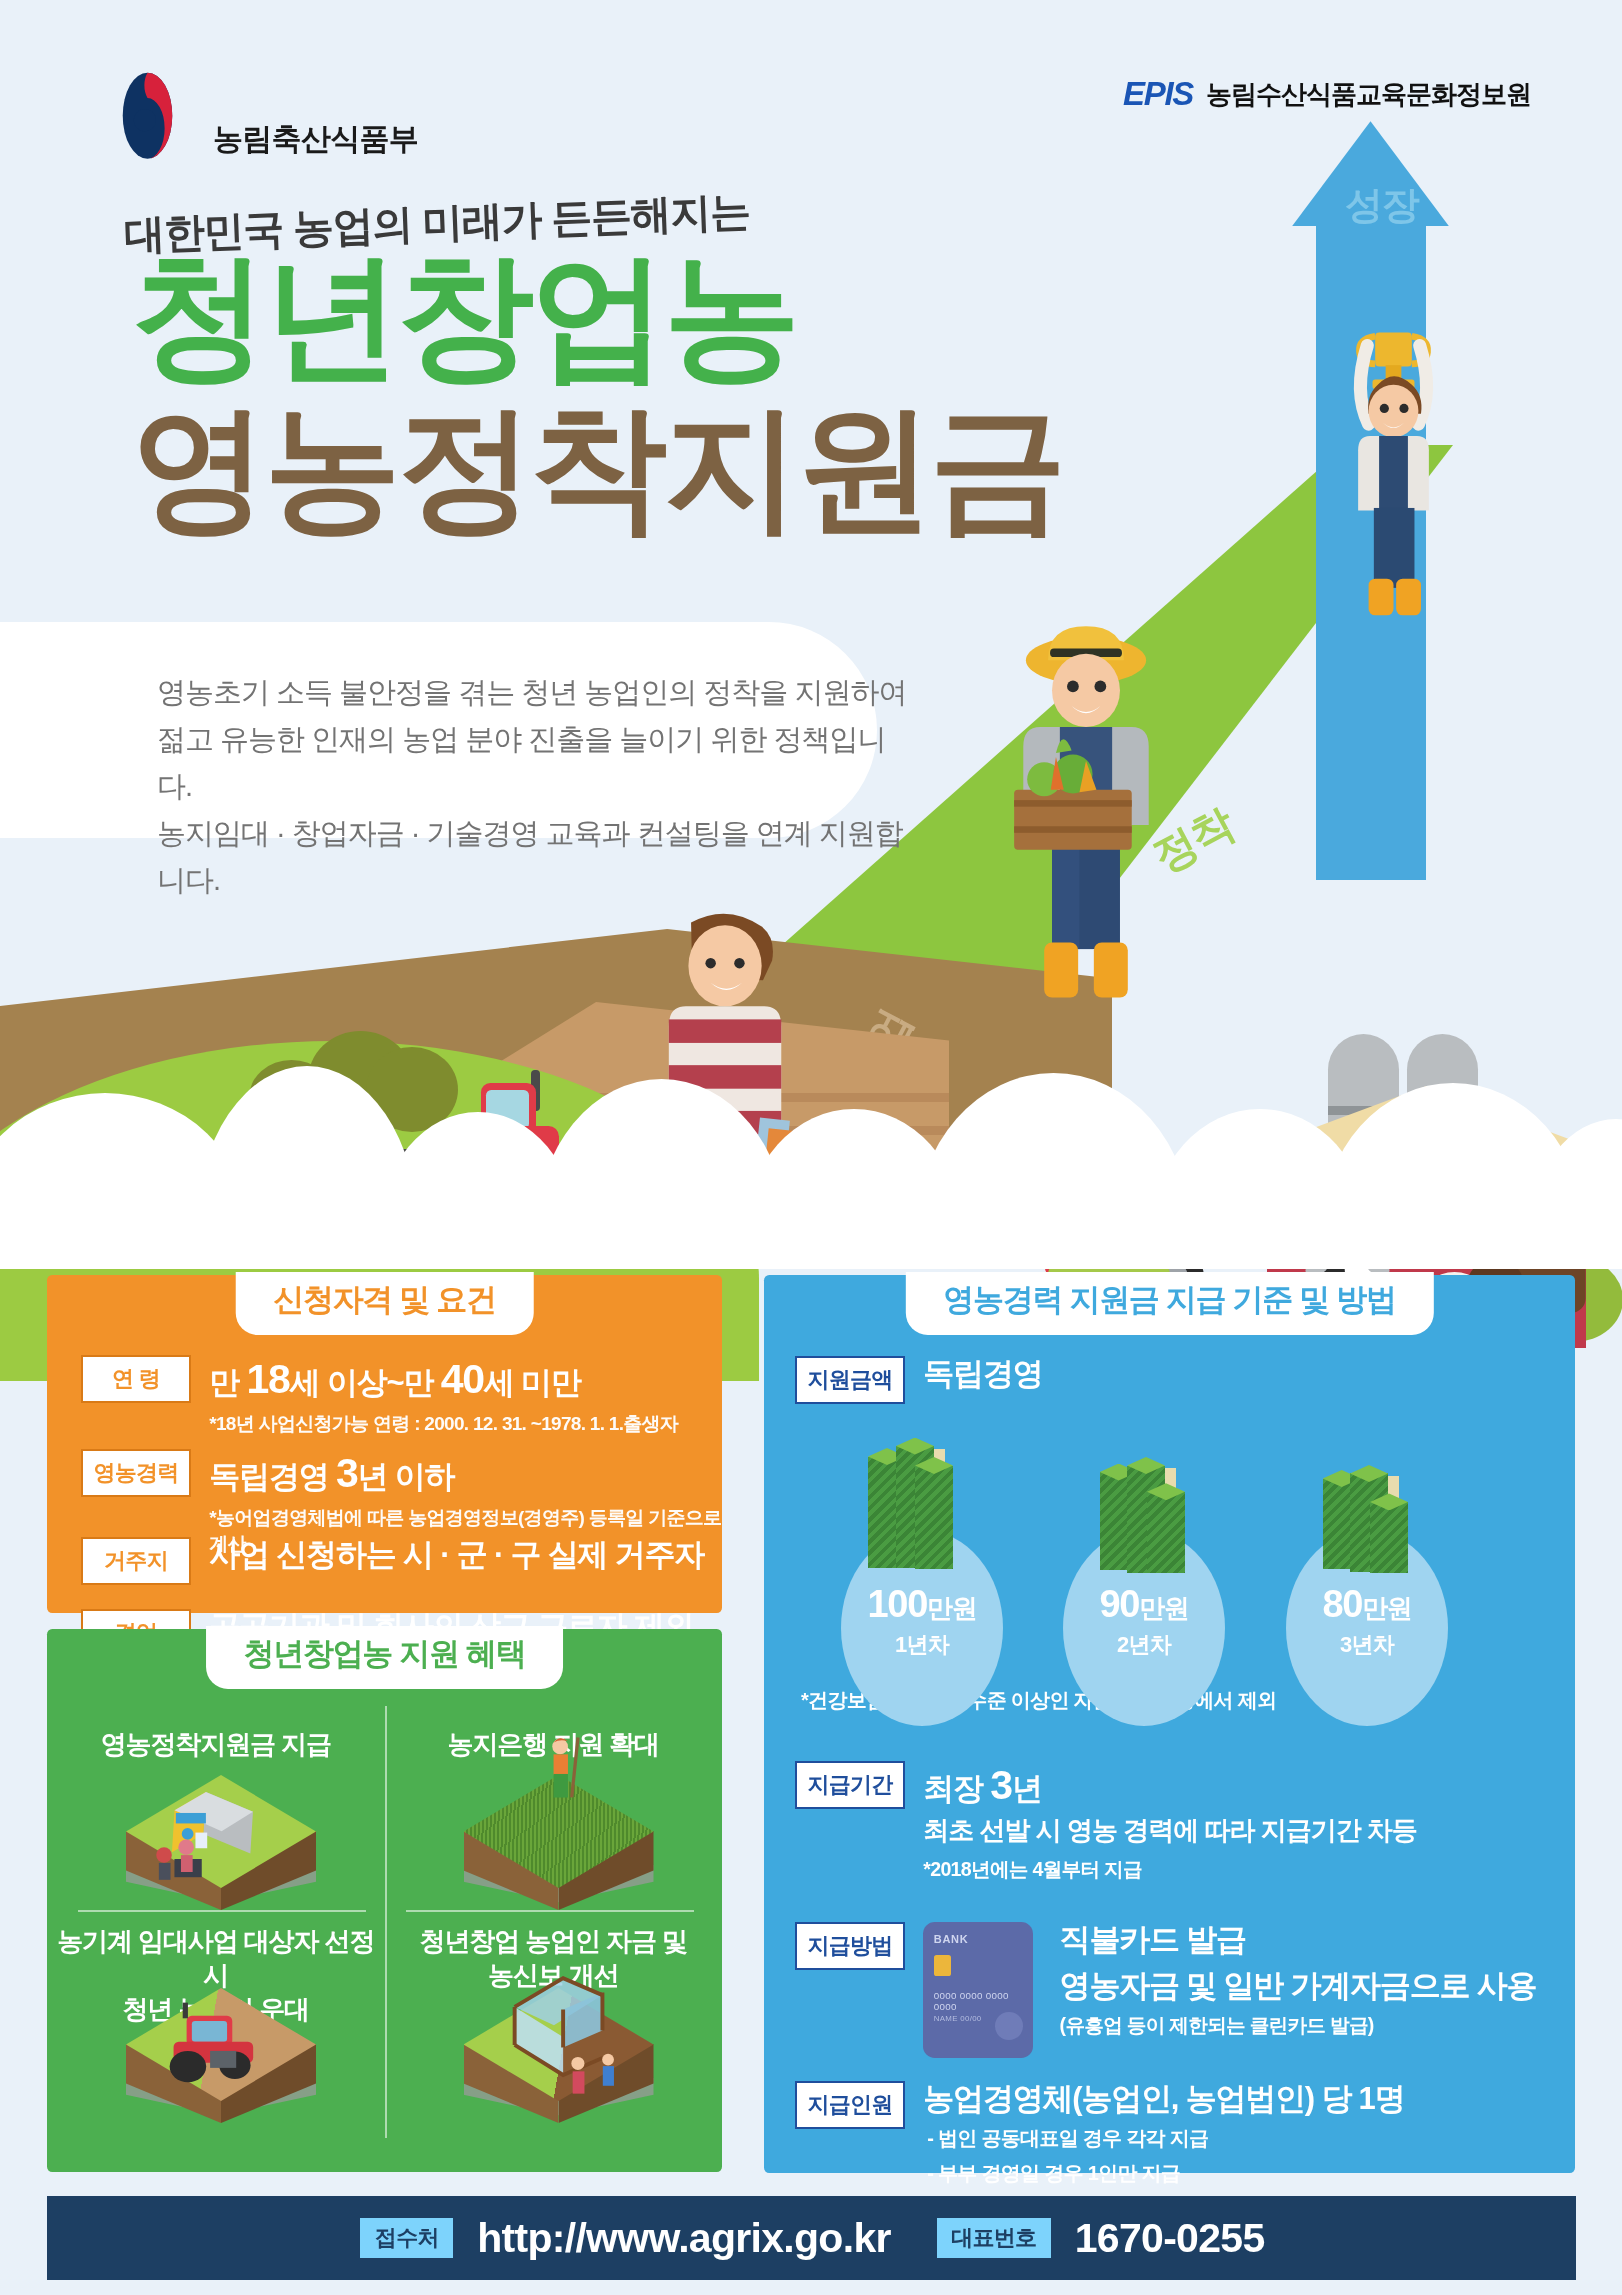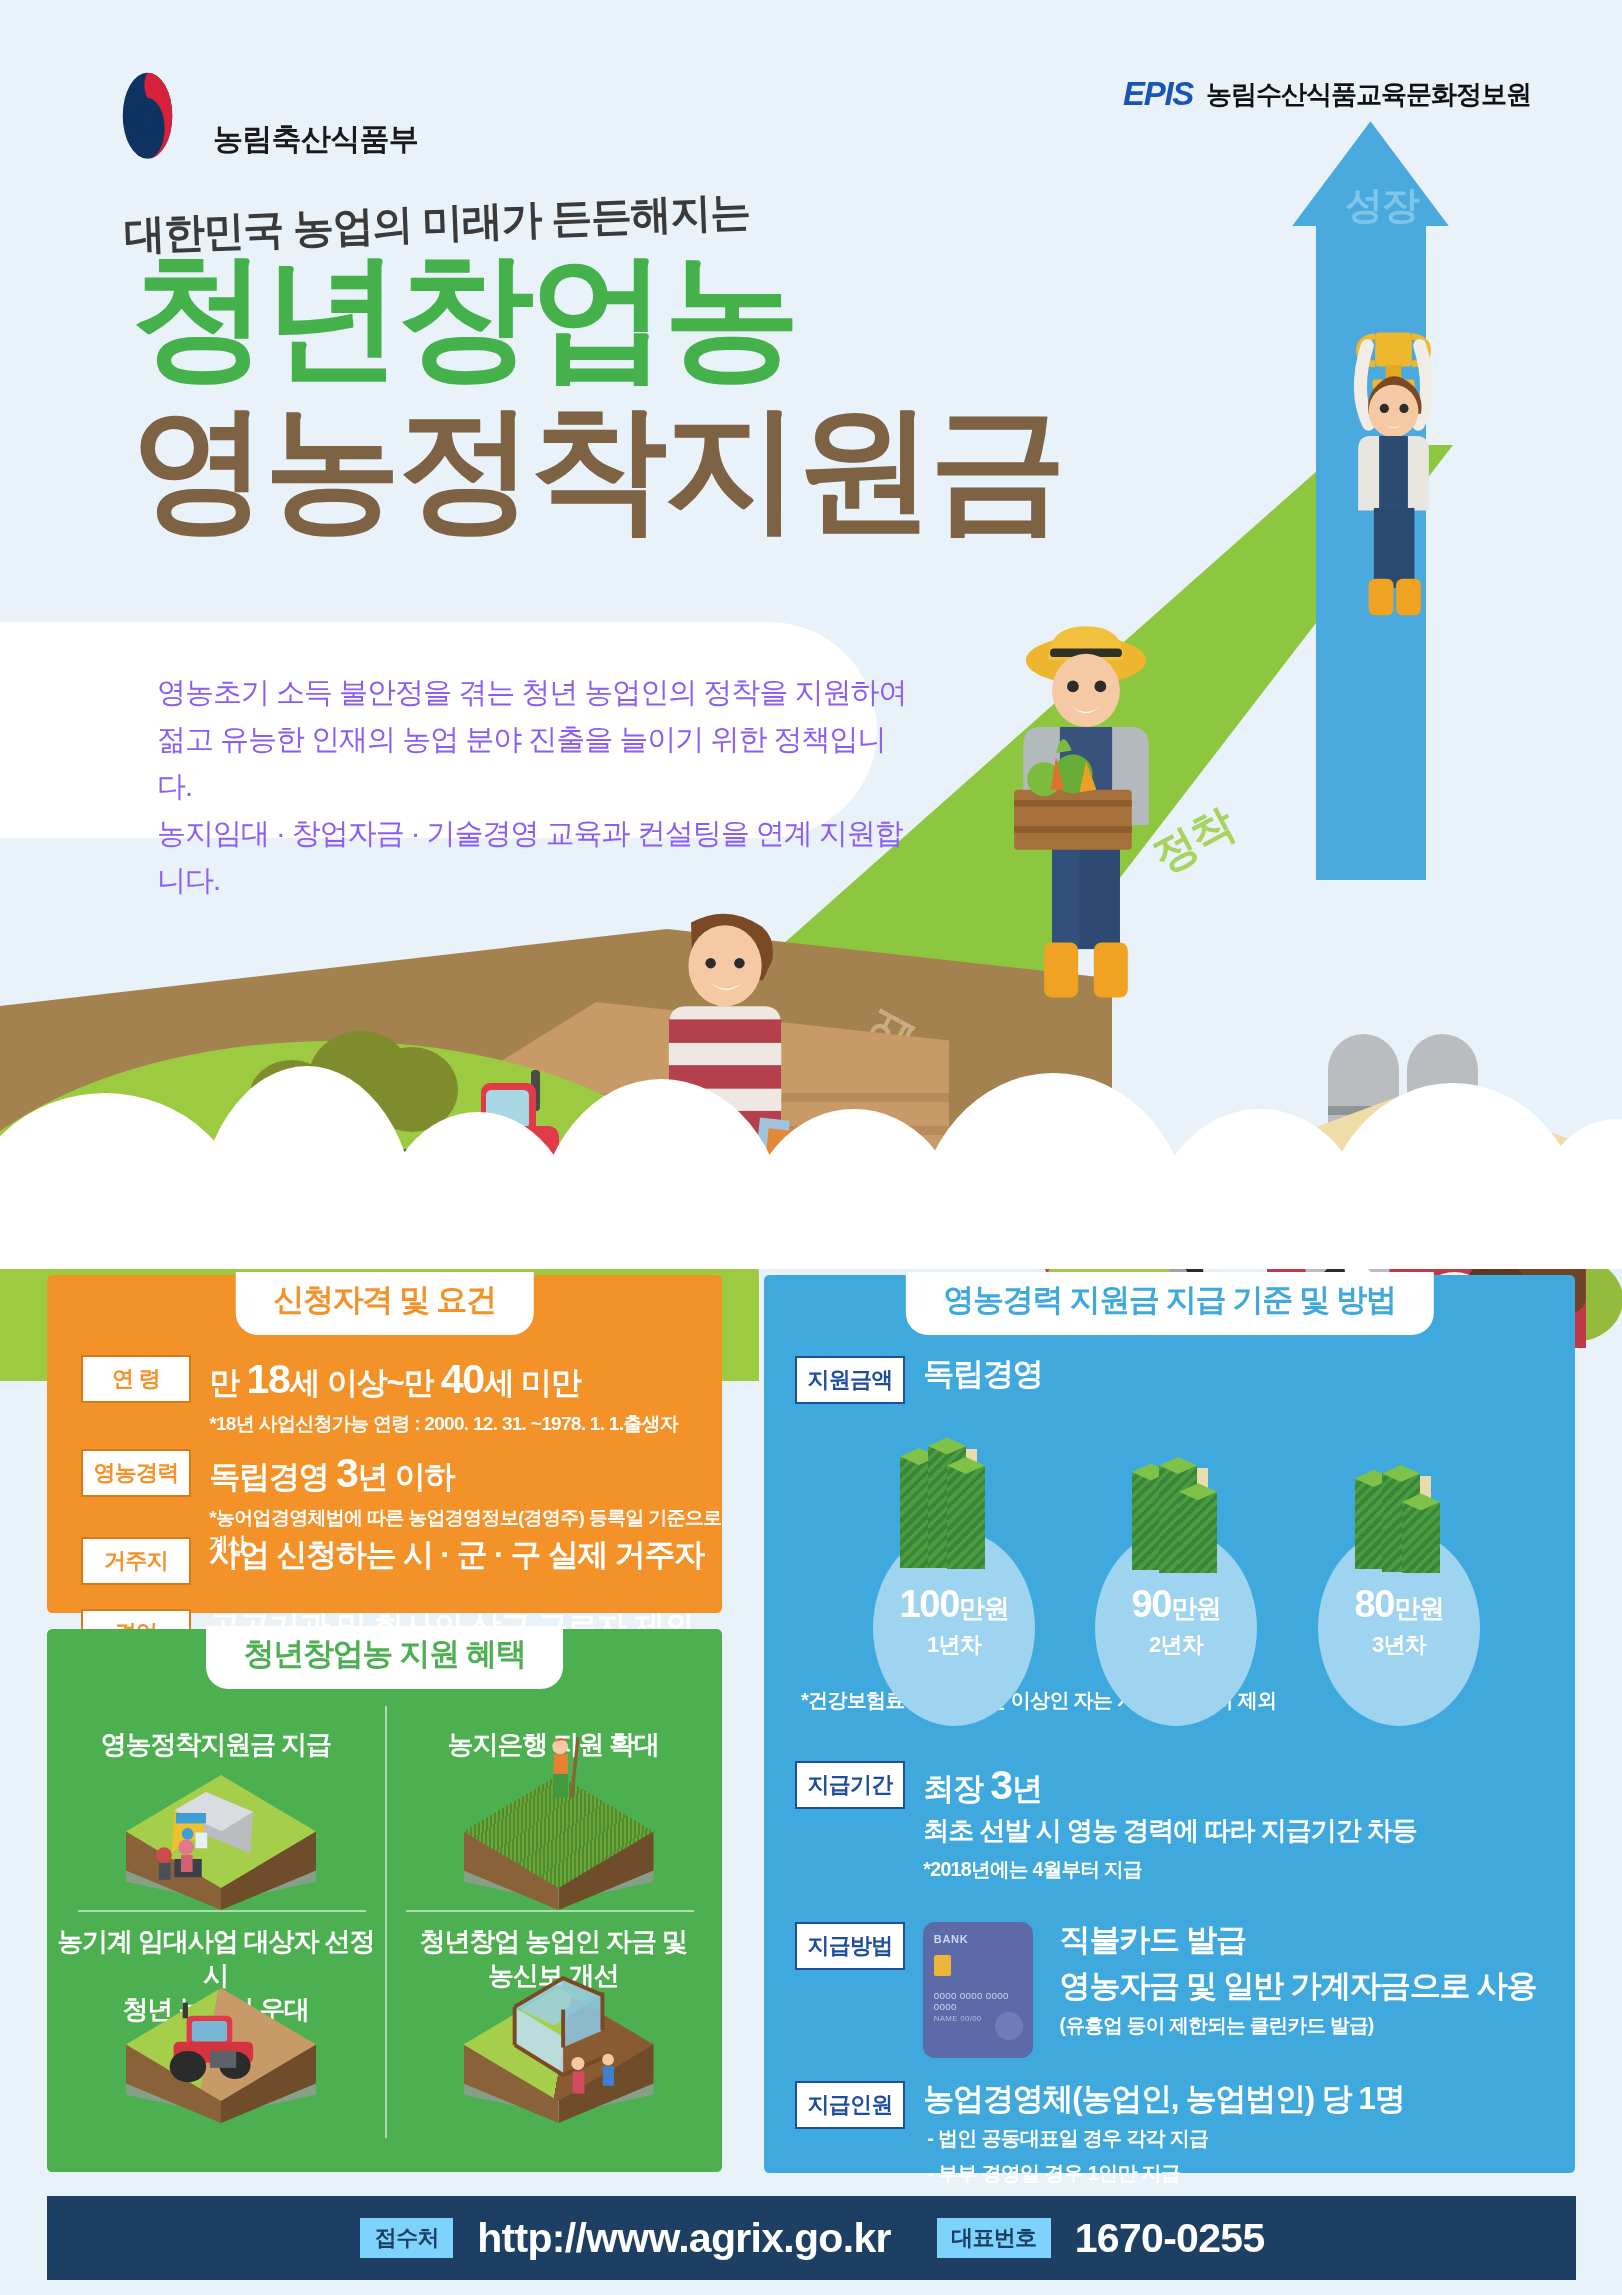--- a/index.html
+++ b/index.html
@@ -28,21 +28,21 @@
     color:#44b14b; letter-spacing:-3.9px; line-height:1; }
   .title2 { position:absolute; left:131px; top:399px; font-size:137px; font-weight:bold;
     color:#7d6243; letter-spacing:-3.9px; line-height:1; }
 
   
   .desc-bubble {
     position:absolute; left:-39px; top:622px; width:916px; height:216px;
     background:#ffffff; border-radius:0 111px 111px 0;
   }
   .desc-text { position:absolute; left:157px; top:669px; width:759px;
-    font-size:29px; line-height:1.62; color:#8b5cf6; letter-spacing:-1px; }
+    font-size:29px; line-height:1.62; color:#737373; letter-spacing:-1px; }
 
   
   .illus { position:absolute; left:0; top:118px; width:1623px; height:1112px; }
 
   .arrow-up { position:absolute; left:1292px; top:3.3px; width:157px; height:759px; }
   .arrow-up .shaft { position:absolute; left:23.6px; top:92px; width:110px; height:667px; background:#4aa9dd;}
   .arrow-up .head { position:absolute; left:0; top:0; width:157px; height:105px; background:#4aa9dd;
     clip-path:polygon(50% 0, 100% 100%, 0 100%); }
   .arrow-label-up { position:absolute; left:1345px; top:62px; font-size:38px; font-weight:bold;
     color:#7ec6e9; letter-spacing:-1.3px; }
@@ -132,21 +132,21 @@
   .iso-top { position:absolute; left:0; top:0; width:190px; height:113px; background:#a5cf4b;
      clip-path:polygon(50% 0, 100% 50%, 50% 100%, 0 50%); }
   .iso-l { position:absolute; left:0; top:56px; width:95px; height:79px; background:#8a6239;
      clip-path:polygon(0 0, 100% 50%, 100% 100%, 0 50%); }
   .iso-r { position:absolute; left:95px; top:56px; width:95px; height:79px; background:#6f4c2a;
      clip-path:polygon(0 50%, 100% 0, 100% 50%, 0 100%); }
   .iso-base { position:absolute; left:0; top:90px; width:190px; height:60px; background:#9a9a9a;
      clip-path:polygon(50% 34%, 100% 0, 100% 28%, 50% 62%, 0 28%, 0 0); opacity:.75; }
 
   
-  .moneyset { position:absolute; top:1459px; width:754px; left:764px; height:275px;}
+  .moneyset { position:absolute; top:1459px; width:754px; left:732px; height:275px;}
   .money-group { position:absolute; width:196px; text-align:center; }
   .ellipse { position:absolute; left:50%; transform:translateX(-50%); top:71px;
      width:162px; height:196px; background:#9fd4f0; border-radius:50%; }
   .m-amount { position:relative; color:#fff; font-weight:bold; font-size:38px; letter-spacing:-1.3px; }
   .m-amount small { font-size:26px; }
   .m-year { position:relative; color:#fff; font-weight:bold; font-size:22px; letter-spacing:-0.7px; margin-top:3.9px;}
   .bill { position:absolute; width:38px; background:#3f8f3a;
      background-image:repeating-linear-gradient(135deg,#4a9c42 0 3.9px,#3b8536 3.9px 7.9px); }
   .bill-top { position:absolute; width:38px; height:17px; background:#7fc24a;
      clip-path:polygon(0 50%, 50% 0, 100% 50%, 50% 100%); }

